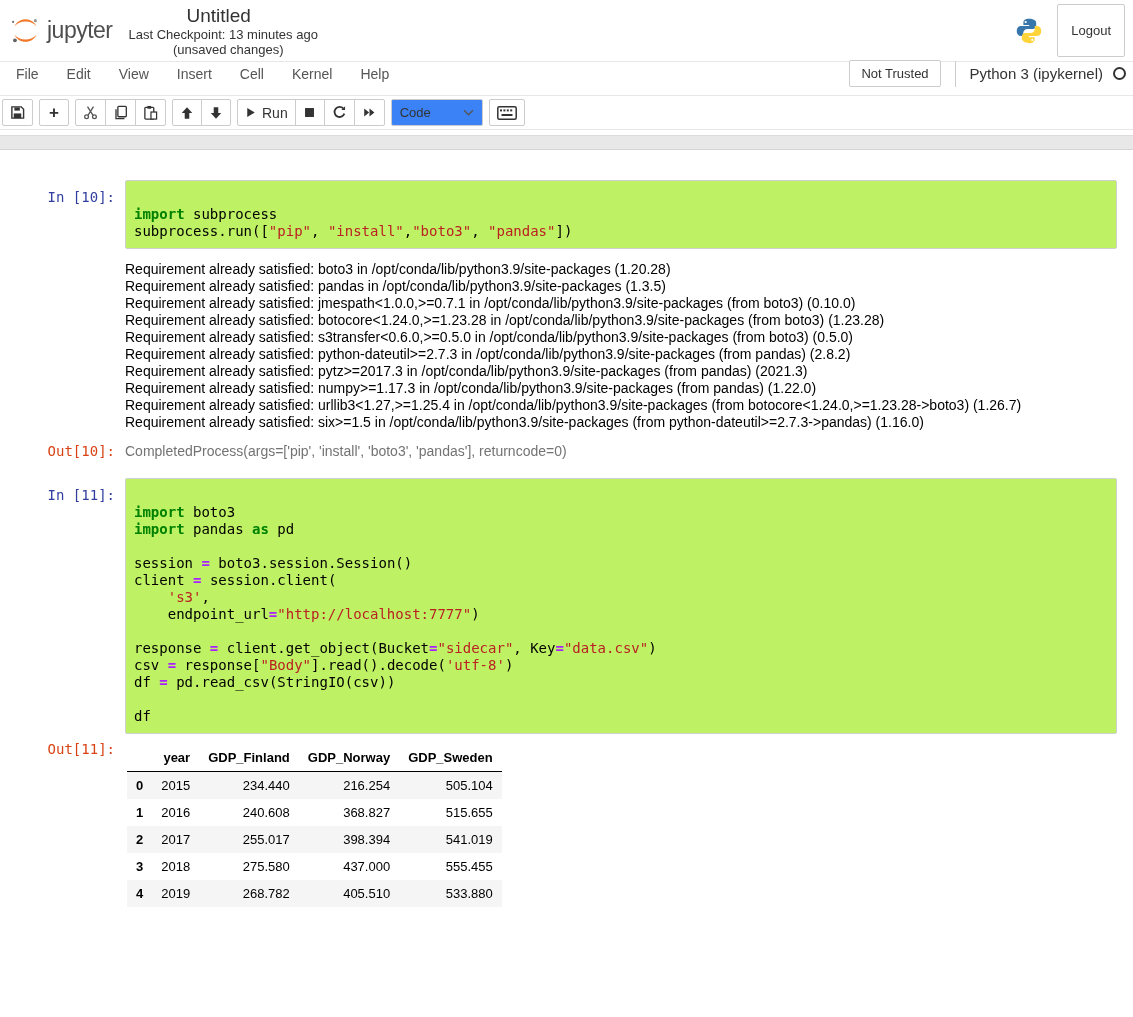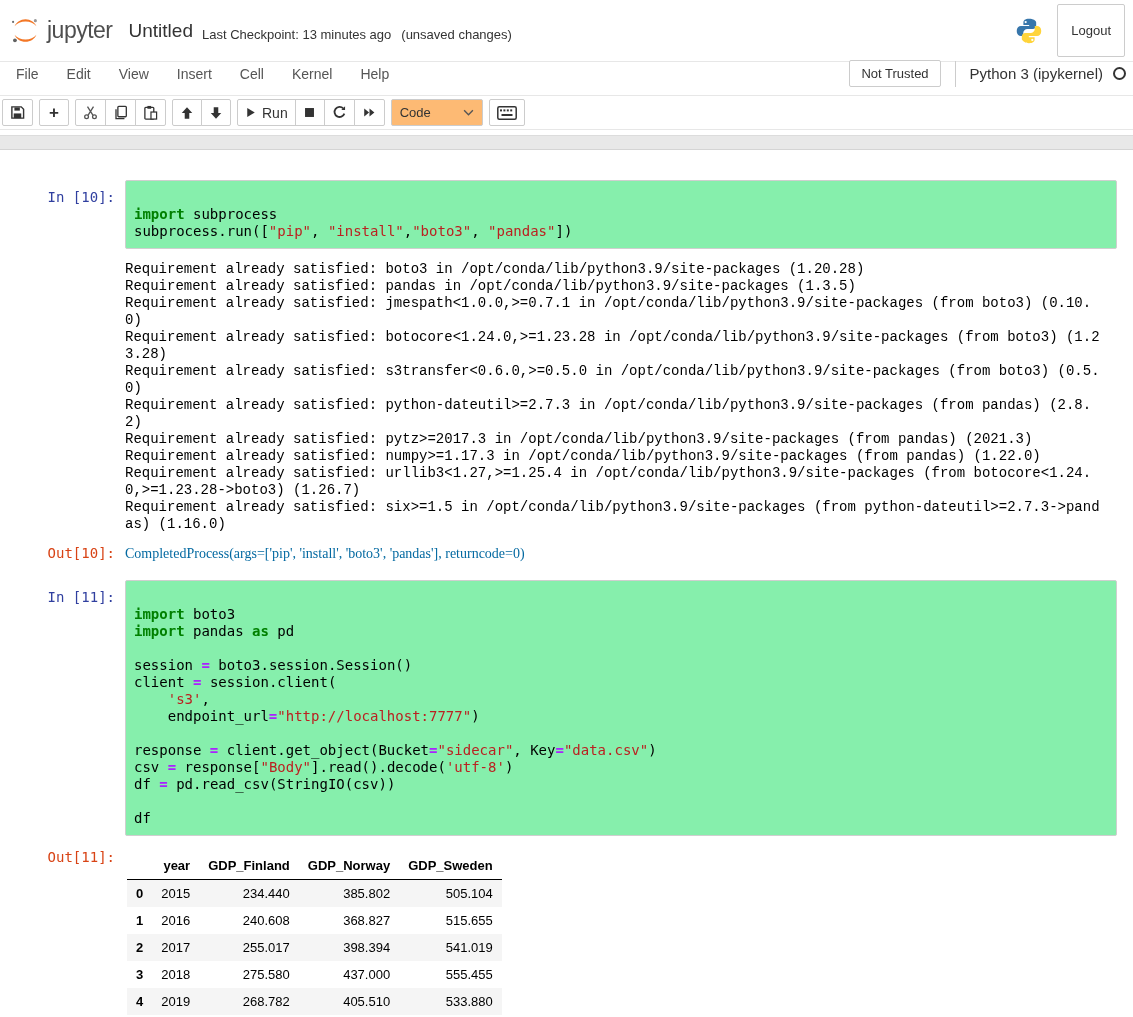--- a/index.html
+++ b/index.html
@@ -4,21 +4,21 @@
 <style>
   * { box-sizing: border-box; margin: 0; padding: 0; }
   html,body { width: 1133px; height: 1017px; overflow: hidden; background: #fff;
               font-family: "Liberation Sans", sans-serif; color: #333; }
 
   
   .header { height: 62px; display: flex; align-items: center; padding: 0 8px 0 10px;
             border-bottom: 1px solid #e7e7e7; background: #fff; }
   .logo { display: flex; align-items: center; gap: 6px; cursor: pointer; }
   .logo-text { font-size: 23px; color: #4e4e4e; letter-spacing: -0.5px; }
-  .title-area { display: flex; align-items: flex-end; margin-left: 16px; }
+  .title-area { display: flex; align-items: center; margin-left: 16px; flex-direction: column; }
   .nb-title { font-size: 19px; color: #333; margin-right: 9px; }
   .checkpoint { font-size: 13px; color: #333; }
   .unsaved { font-size: 13px; color: #333; margin-left: 10px; }
   .header-right { margin-left: auto; display: flex; align-items: center; gap: 14px; }
   .logout-btn { font-size: 13px; color: #333; background: #fff; border: 1px solid #ccc;
                 border-radius: 2px; padding: 18px 13px; cursor: pointer; }
 
   
   .menubar { height: 34px; display: flex; align-items: center; border-bottom: 1px solid #e7e7e7;
              background: #fff; padding: 0 6px 10px 2px; }
@@ -38,53 +38,53 @@
   .btn-group { display: flex; }
   .tbtn { height: 27px; min-width: 30px; background: #fff; border: 1px solid #ccc;
           display: flex; align-items: center; justify-content: center; gap: 5px;
           color: #333; font-size: 14px; cursor: pointer; padding: 0 7px; }
   .btn-group .tbtn + .tbtn { margin-left: -1px; }
   .btn-group .tbtn:first-child { border-radius: 2px 0 0 2px; }
   .btn-group .tbtn:last-child { border-radius: 0 2px 2px 0; }
   .btn-group .tbtn:only-child { border-radius: 2px; }
   .plus-glyph { font-size: 17px; font-weight: bold; line-height: 1; }
   .select-box { height: 27px; width: 92px; border: 1px solid #ccc; border-radius: 2px;
-                background: #fdba74; display: flex; align-items: center; font-size: 13px;
+                background: #3b82f6; display: flex; align-items: center; font-size: 13px;
                 color: #333; padding: 0 8px; cursor: pointer; justify-content: space-between; }
 
   
   .nb-divider { height: 15px; margin-top: 5px; background: #e8e8e8;
                 border-top: 1px solid #dcdcdc; border-bottom: 1px solid #d4d4d4; }
 
   
   .notebook { padding-top: 30px; background: #fff; }
   .cell-row { display: flex; align-items: flex-start; }
   .prompt-col { width: 125px; flex: 0 0 125px; text-align: right; padding: 9px 10px 0 4px;
                 font-family: "DejaVu Sans Mono", "Liberation Mono", monospace;
                 font-size: 14px; line-height: 17px; white-space: nowrap; }
   .prompt-in { color: #303F9F; }
   .prompt-out { color: #D84315; }
   .out-prompt-col { padding-top: 0; }
   .input-box { flex: 1 1 auto; margin-right: 16px; border: 1px solid #cfcfcf;
-               background: #86efac; padding: 8px 4px 8px 8px; border-radius: 2px;
+               background: #bef264; padding: 8px 4px 8px 8px; border-radius: 2px;
                font-family: "DejaVu Sans Mono", "Liberation Mono", monospace;
                font-size: 14px; line-height: 17px; color: #000; cursor: text; }
   .cm-line { min-height: 17px; white-space: pre; }
   .tok-k { color: #008000; font-weight: bold; }
   .tok-s { color: #BA2121; }
   .tok-o { color: #AA22FF; font-weight: bold; }
   .tok-p { color: #000; }
 
   .stream-out { margin: 12px 16px 0 125px; width: 980px;
-                font-family: Liberation Mono, monospace;
+                font-family: Liberation Sans, sans-serif;
                 font-size: 14px; line-height: 17px; color: #000;
                 white-space: pre-wrap; word-break: break-all; }
   .out-row { display: flex; align-items: flex-start; margin-top: 12px; }
-  .out-text { font-family: Liberation Serif, serif;
-              font-size: 14px; line-height: 17px; color: #0369a1; white-space: pre-wrap; }
+  .out-text { font-family: Liberation Sans, sans-serif;
+              font-size: 14px; line-height: 17px; color: #737373; white-space: pre-wrap; }
   .cell-gap { height: 18px; }
 
   
   .df { border-collapse: collapse; font-size: 13px; margin: 3px 0 0 2px; color: #000; }
   .df th, .df td { padding: 6px 9px; text-align: right; border: none; }
   .df thead th { font-weight: bold; border-bottom: 1px solid #000; vertical-align: bottom; }
   .df tbody th { font-weight: bold; }
   .df tbody tr:nth-child(odd) { background: #f5f5f5; }
   .df th:nth-child(2), .df td:nth-child(2) { min-width: 42px; }
   .df th:nth-child(n+3), .df td:nth-child(n+3) { min-width: 86px; }
@@ -306,39 +306,39 @@
         <div class="cm-line"><span class="tok-p">    endpoint_url</span><span class="tok-o">=</span><span class="tok-s">"http://localhost:7777"</span><span class="tok-p">)</span></div>
         <div class="cm-line">&nbsp;</div>
         <div class="cm-line"><span class="tok-p">response </span><span class="tok-o">=</span><span class="tok-p"> client.get_object(Bucket</span><span class="tok-o">=</span><span class="tok-s">"sidecar"</span><span class="tok-p">, Key</span><span class="tok-o">=</span><span class="tok-s">"data.csv"</span><span class="tok-p">)</span></div>
         <div class="cm-line"><span class="tok-p">csv </span><span class="tok-o">=</span><span class="tok-p"> response[</span><span class="tok-s">"Body"</span><span class="tok-p">].read().decode(</span><span class="tok-s">'utf-8'</span><span class="tok-p">)</span></div>
         <div class="cm-line"><span class="tok-p">df </span><span class="tok-o">=</span><span class="tok-p"> pd.read_csv(StringIO(csv))</span></div>
         <div class="cm-line">&nbsp;</div>
         <div class="cm-line"><span class="tok-p">df</span></div>
       </div>
   </div>
 
-  <div class="out-row" style="margin-top:13px">
+  <div class="out-row" style="margin-top:7px">
     <div class="prompt-col out-prompt-col prompt-out">Out[11]:</div>
     <div>
         <table class="df">
           <thead>
             <tr>
               <th></th>
               <th>year</th>
               <th>GDP_Finland</th>
               <th>GDP_Norway</th>
               <th>GDP_Sweden</th>
             </tr>
           </thead>
           <tbody>
             <tr>
               <th>0</th>
               <td>2015</td>
               <td>234.440</td>
-              <td>385.802</td>
+              <td>216.254</td>
               <td>505.104</td>
             </tr>
             <tr>
               <th>1</th>
               <td>2016</td>
               <td>240.608</td>
               <td>368.827</td>
               <td>515.655</td>
             </tr>
             <tr>

